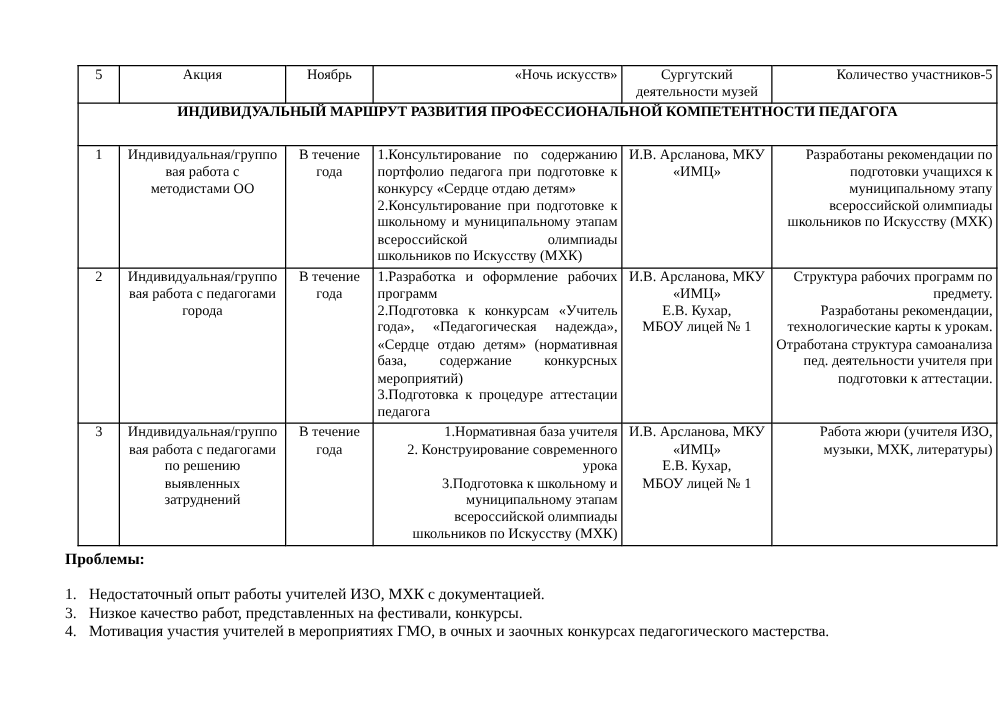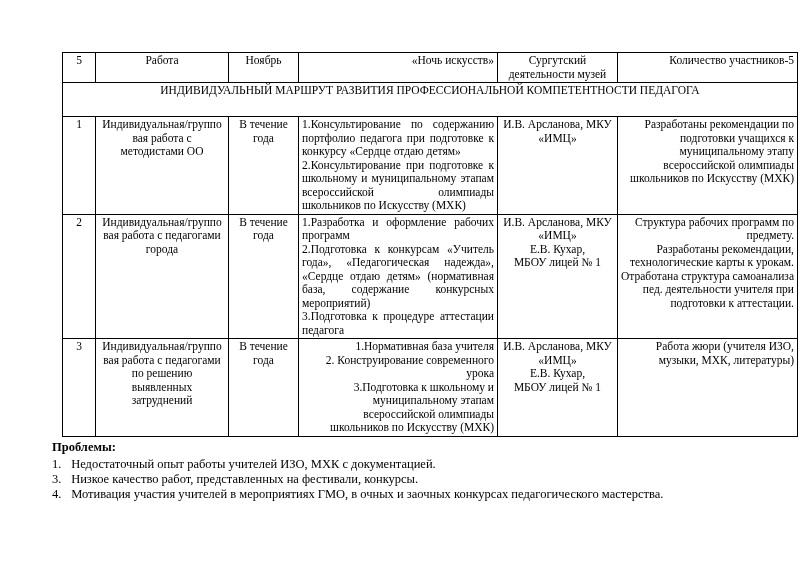--- a/index.html
+++ b/index.html
@@ -34,34 +34,34 @@
     padding: 1px 3px;
     overflow: hidden;
   }
   .c-center { text-align: center; }
   .c-left   { text-align: right; }
   .c-just   { text-align: justify; }
   .pre      { white-space: pre-line; }
   .bold     { font-weight: normal; }
   .section-header {
     text-align: center;
-    font-weight: normal;
+    font-weight: bold;
     vertical-align: top;
   }
   .problems {
     position: absolute;
     left: 52px;
     top: 440px;
     width: 745px;
     font-size: 12.5px;
     line-height: 15px;
   }
   .problems .title {
     font-weight: bold;
-    margin: 0 0 2px 0;
+    margin: 0 0 13px 0;
   }
   .problems p {
     margin: 0;
     text-align: justify;
   }
   .problems .num {
     display: inline-block;
     min-width: 16px;
   }
 </style>
@@ -76,21 +76,21 @@
       <col style="width:133px">
       <col style="width:70px">
       <col style="width:199px">
       <col style="width:120px">
       <col style="width:180px">
     </colgroup>
 
     <tbody>
         <tr style="height:26px">
       <td class="c-center">5</td>
-      <td class="c-center">Работа</td>
+      <td class="c-center">Акция</td>
       <td class="c-center">Ноябрь</td>
       <td class="c-left">«Ночь искусств»</td>
       <td class="c-center">Сургутский деятельности музей</td>
       <td class="c-left bold">Количество участников-5</td>
     </tr>
 
     <tr style="height:34px">
       <td colspan="6" class="section-header">ИНДИВИДУАЛЬНЫЙ МАРШРУТ РАЗВИТИЯ ПРОФЕССИОНАЛЬНОЙ КОМПЕТЕНТНОСТИ ПЕДАГОГА</td>
     </tr>
 

